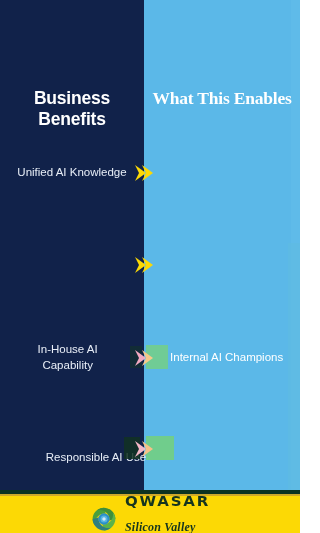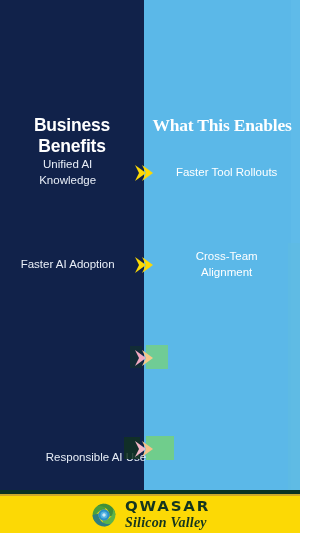--- a/index.html
+++ b/index.html
@@ -73,21 +73,20 @@
     display: flex;
   }
   .heading {
     width: 144px;
     text-align: center;
     color: #ffffff;
     font-size: 17.5px;
     font-weight: bold;
     line-height: 1.22;
     letter-spacing: -0.2px;
-    margin-top: 27px;
   }
   .heading.right {
     width: 156px;
     font-family: Liberation Serif, serif;
   }
 
   .row {
     position: absolute;
     left: 0;
     width: 300px;
@@ -178,21 +177,21 @@
     background: #fcd905;
   }
 
   .logo-wrap {
     position: absolute;
     left: 0;
     top: 0;
     width: 300px;
     height: 37px;
     display: flex;
-    align-items: center;
+    align-items: flex-end;
     justify-content: center;
     gap: 7px;
   }
   .logo-mark {
     width: 28px;
     height: 28px;
     flex: 0 0 28px;
   }
   .logo-text {
     display: flex;
@@ -206,23 +205,23 @@
     font-weight: bold;
     color: #15351f;
     letter-spacing: 1.8px;
     transform: scaleY(0.92);
     transform-origin: left center;
   }
   .logo-tag {
     font-family: "Liberation Serif", serif;
     font-style: italic;
     font-weight: bold;
-    font-size: 14px;
+    font-size: 12px;
     color: #15351f;
-    margin-top: 2px;
+    margin-top: 12px;
     letter-spacing: 0.2px;
   }
 </style>
 </head>
 <body>
 
 <div class="infographic">
 
   <div class="panel-left"></div>
   <div class="panel-right"></div>
@@ -231,28 +230,27 @@
 
   <div class="content">
 
     <div class="headings">
       <div class="heading">Business Benefits</div>
       <div class="heading right">What This Enables</div>
     </div>
 
     <div class="row row-1">
       <div class="cell">Unified AI Knowledge</div>
-      <div class="cell right">Faster Tool Rollouts</div>
-    </div>
-
-    <div class="row row-2">
-      <div class="cell">Faster AI Adoption</div>
-      <div class="cell right">Cross-Team Alignment</div>
-    </div>
-
+    </div>
+
+
+    <div class="row row-3">
+      <div class="cell">In-House AI Capability</div>
+      <div class="cell right">Internal AI Champions</div>
+    </div>
 
     <div class="row row-4">
       <div class="cell">Responsible AI Use</div>
     </div>
 
     <div class="tint tint-dark-3"></div>
     <div class="tint tint-green-3"></div>
     <div class="tint tint-dark-4"></div>
     <div class="tint tint-green-4"></div>
 

